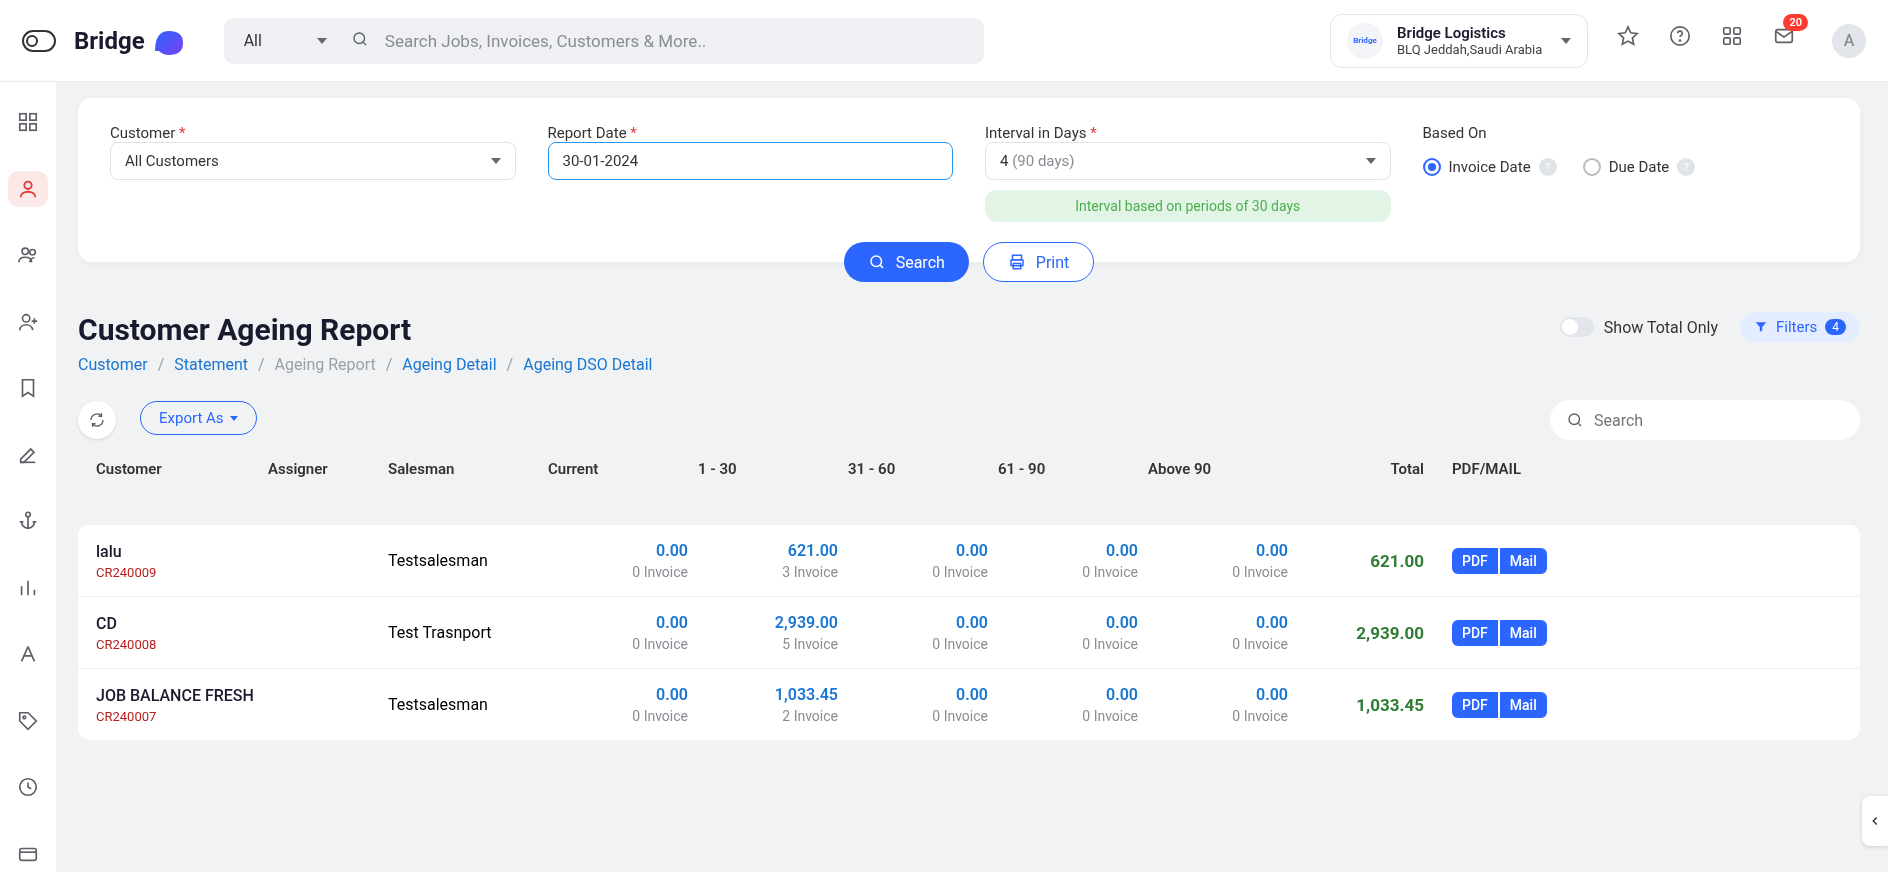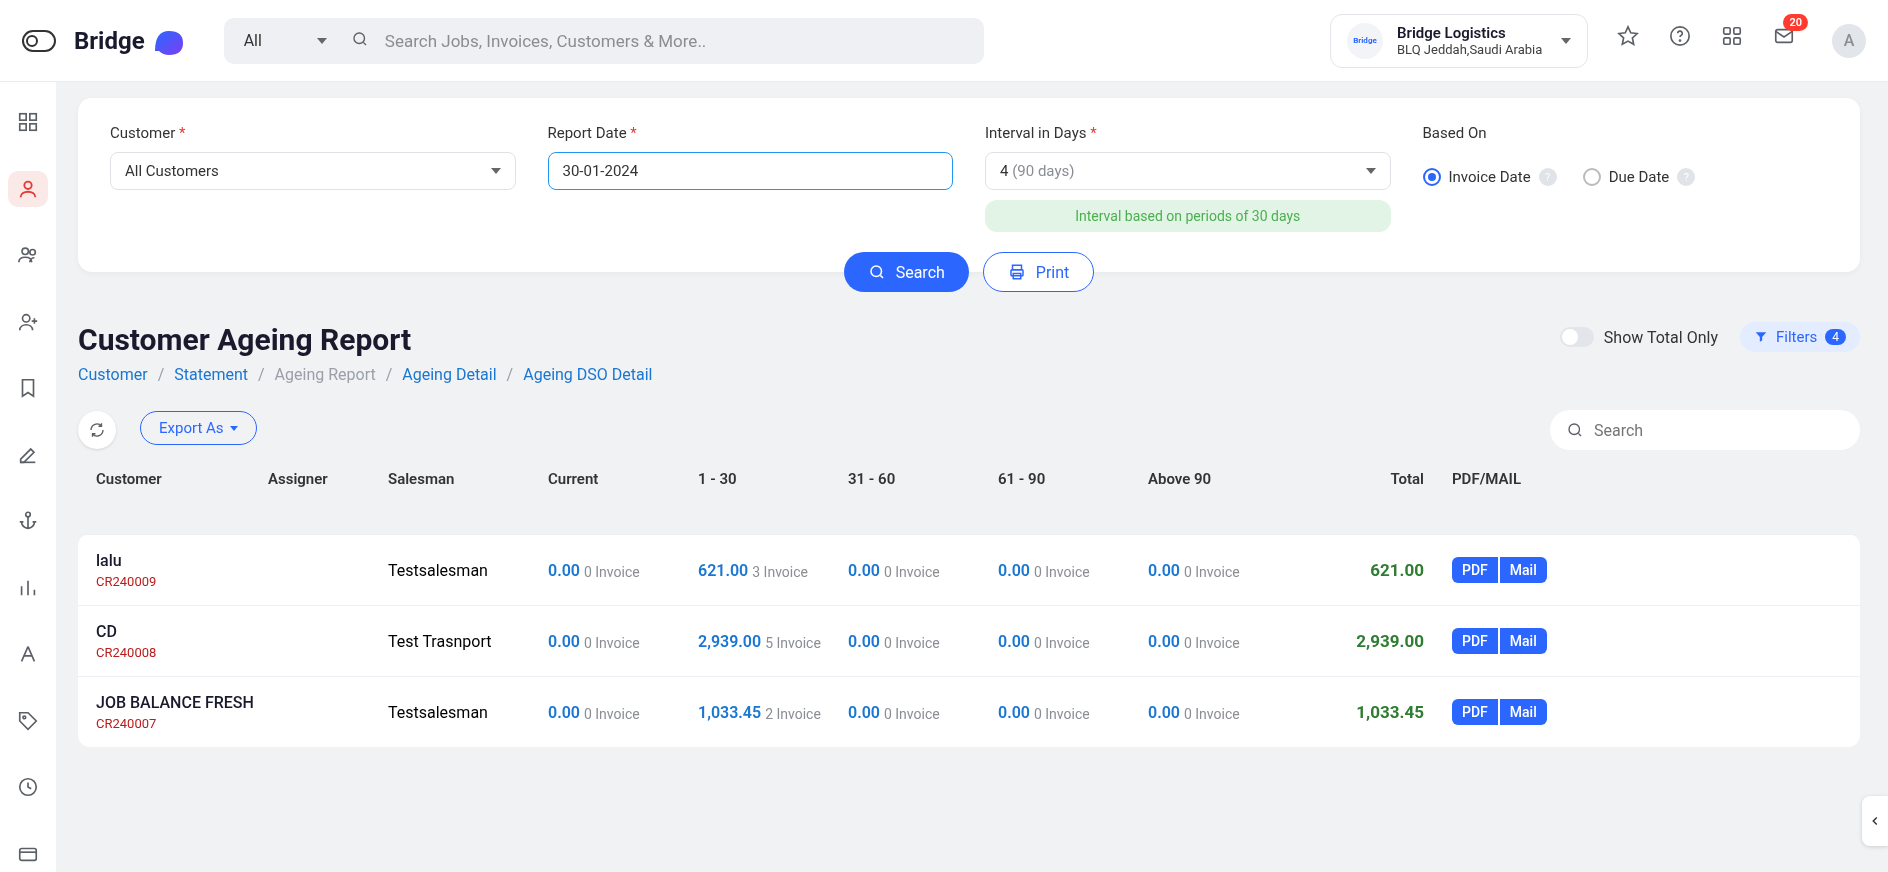--- a/index.html
+++ b/index.html
@@ -26,21 +26,21 @@
 .badge{position:absolute;top:-10px;right:-12px;background:#ff3b30;color:#fff;font-size:11px;font-weight:600;border-radius:10px;padding:2px 6px}
 .avatar{width:34px;height:34px;border-radius:50%;background:#e2e5e9;display:flex;align-items:center;justify-content:center;color:#8a8d93;font-weight:500;margin-left:8px}
 .layout{display:flex;height:calc(872px - 82px)}
 .sidebar{width:56px;background:#fff;display:flex;flex-direction:column;align-items:center;padding-top:22px;gap:30px}
 .sidebar .nav-item{width:40px;height:40px;display:flex;align-items:center;justify-content:center;border-radius:10px}
 .sidebar .nav-item.active{background:#fbe9e7}
 .main{flex:1;overflow:auto;padding:16px 28px 0 22px;position:relative}
 .filter-card{background:#fff;border-radius:14px;padding:26px 32px 0;box-shadow:0 2px 6px rgba(0,0,0,.04)}
 .filter-row{display:flex;gap:32px}
 .filter-col{flex:1}
-.field-label{font-size:15px;color:#333;margin-bottom:10px;display:block}
+.field-label{font-size:15px;color:#333;display:block}
 .req{color:#e53935}
 .dropdown{border:1px solid #dfe3e8;border-radius:8px;height:38px;display:flex;align-items:center;justify-content:space-between;padding:0 14px;font-size:15px;color:#333;background:#fff}
 .dropdown .caret{border-left:5px solid transparent;border-right:5px solid transparent;border-top:6px solid #666}
 .date-input{border:1.5px solid #2196f3;border-radius:8px;height:38px;padding:0 14px;font-size:15px;color:#333;background:#fff;display:flex;align-items:center}
 .interval-note{background:#e1f4e5;color:#4caf50;text-align:center;font-size:14px;padding:8px;border-radius:12px;margin-top:10px}
 .basedon{display:flex;flex-direction:column;gap:10px}
 .radio-row{display:flex;align-items:center;gap:26px;margin-top:6px}
 .radio-item{display:flex;align-items:center;gap:8px;font-size:15px;color:#333}
 .radio{width:18px;height:18px;border-radius:50%;border:2px solid #bbb;position:relative}
 .radio.checked{border-color:#2b67ff}
@@ -71,21 +71,21 @@
 .col-cust{width:180px;padding-left:8px}
 .col-assign{width:120px}
 .col-sales{width:160px}
 .col-num{width:150px;padding-right:10px}
 .col-total{width:140px;text-align:right;padding-right:14px}
 .col-actions{width:100px;padding-left:14px}
 .trow{display:flex;align-items:center;padding:16px 10px;border-top:1px solid #eceff3}
 .cust-cell{display:flex;flex-direction:column;gap:4px}
 .cust-name{font-size:16px;color:#1a1a2e;font-weight:500}
 .cust-code{font-size:13px;color:#b91c1c}
-.num-cell{display:flex;align-items:flex-end;gap:4px}
+.num-cell{display:flex;flex-direction:column;align-items:flex-end;gap:4px}
 .amt{color:#1976d2;font-weight:600;font-size:16px}
 .inv{color:#8a8d93;font-size:14px}
 .total-amt{color:#2e7d32;font-weight:700;font-size:17px;text-align:right}
 .row-actions{display:flex;gap:2px}
 .chip-pdf,.chip-mail{background:#2b67ff;color:#fff;font-size:14px;padding:5px 10px;font-weight:500}
 .chip-pdf{border-top-left-radius:6px;border-bottom-left-radius:6px}
 .chip-mail{border-top-right-radius:6px;border-bottom-right-radius:6px}
 .collapse-tab{position:absolute;right:0;bottom:26px;width:26px;height:50px;background:#fff;border-radius:8px 0 0 8px;display:flex;align-items:center;justify-content:center;box-shadow:0 1px 4px rgba(0,0,0,.15)}
 .stroke-icon{stroke:#5b5f66;stroke-width:1.8;fill:none}
 .stroke-icon-active{stroke:#e53935;stroke-width:2;fill:none}

